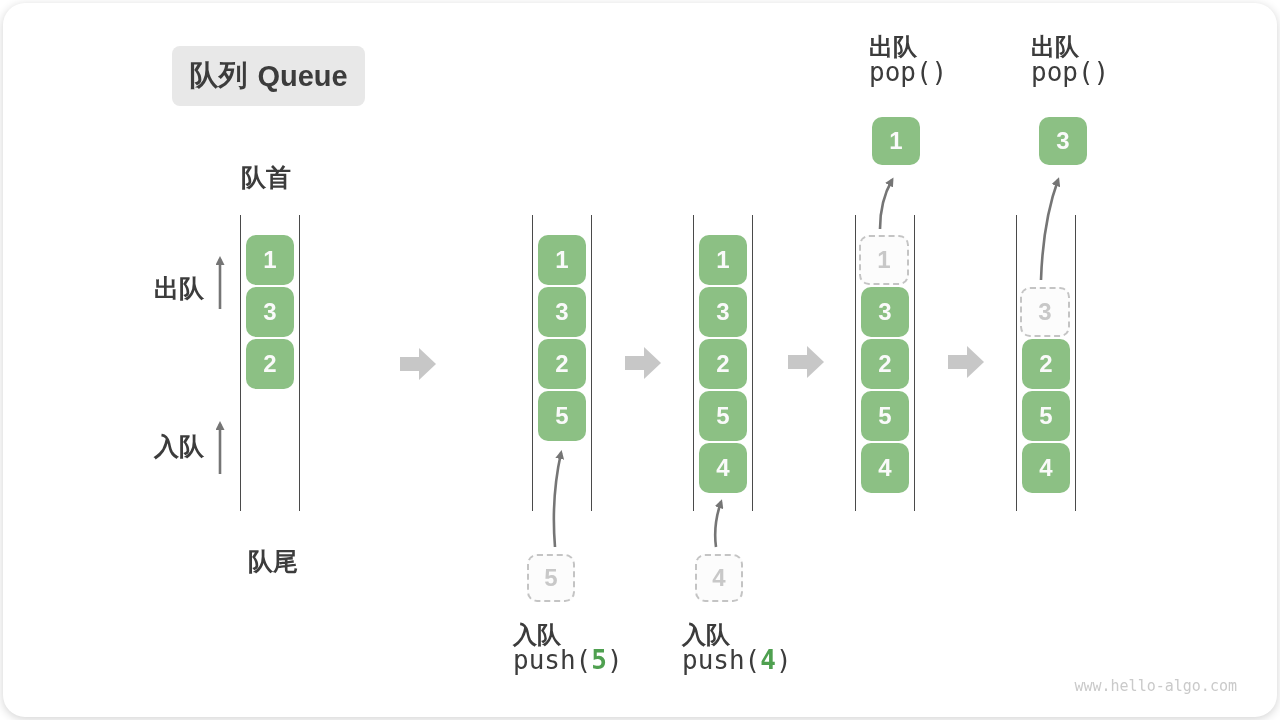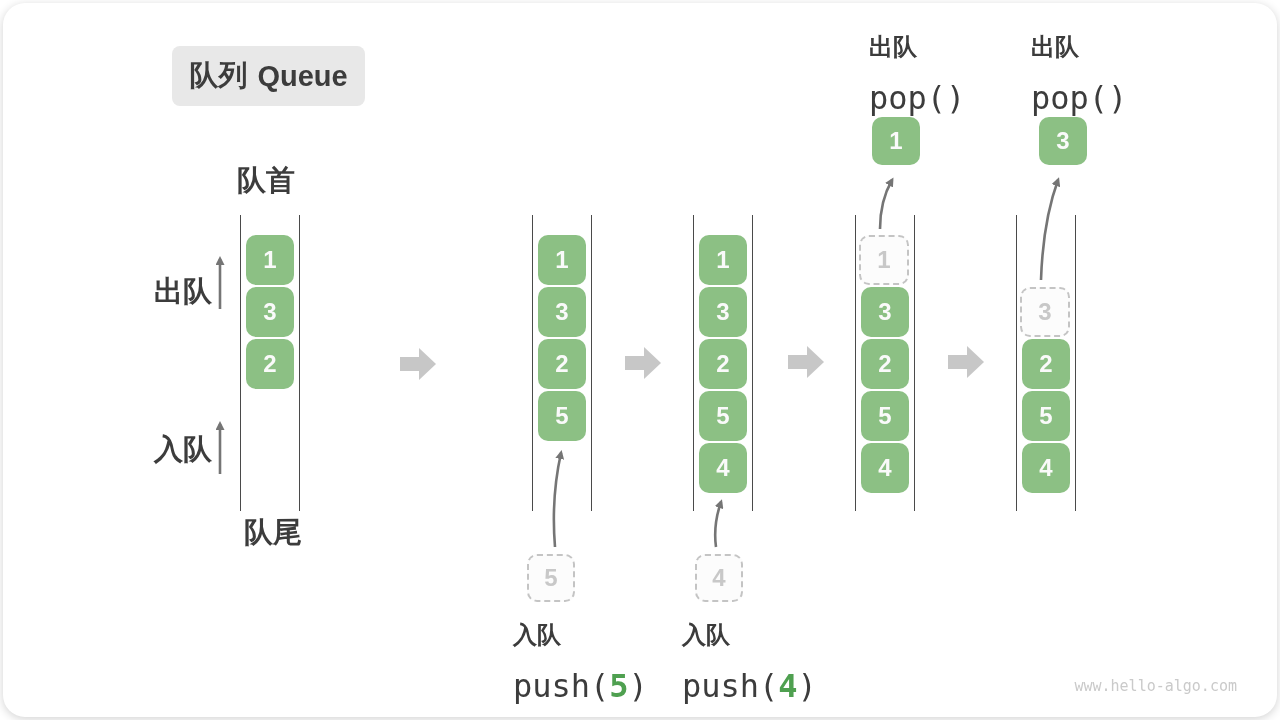--- a/index.html
+++ b/index.html
@@ -17,58 +17,58 @@
   }
   html,body{margin:0;padding:0;background:#ffffff;}
   body{width:1280px;height:720px;position:relative;font-family:"Liberation Sans",sans-serif;overflow:hidden;}
   .canvas{position:absolute;left:3px;top:3px;width:1274px;height:714px;background:#ffffff;
           border-radius:22px;box-shadow:0 2px 10px rgba(0,0,0,0.18);}
   .title-box{position:absolute;left:169px;top:43px;width:193px;height:60px;background:var(--title-bg);
              border-radius:8px;display:flex;align-items:center;justify-content:center;gap:10px;
              font-size:29px;color:var(--text-dark);}
   .title-zh{font-weight:bold;}
   .title-en{font-weight:700;}
-  .lbl{position:absolute;color:var(--text-dark);font-weight:bold;font-size:29px;white-space:nowrap;}
+  .lbl{position:absolute;color:var(--text-dark);font-weight:bold;font-size:25px;white-space:nowrap;}
   .lbl.center{transform:translateX(-50%);}
   .qstate{position:absolute;top:212px;width:58px;height:296px;
           border-left:1.5px solid var(--wall);border-right:1.5px solid var(--wall);}
   .block{position:absolute;left:5px;width:48px;height:50px;border-radius:10px;
          display:flex;align-items:center;justify-content:center;
          font-size:24px;font-weight:bold;}
   .block.solid{background:var(--block-green);color:#FAFAFA;}
   .block.dashed{background:var(--dashed-fill);border:2px dashed var(--dashed-border);
                 color:var(--dashed-text);left:3px;width:46px;height:46px;font-weight:600;}
   .pblock{position:absolute;width:48px;height:48px;border-radius:10px;background:var(--block-green);
           color:#FAFAFA;display:flex;align-items:center;justify-content:center;
           font-size:24px;font-weight:bold;}
   .dblock{position:absolute;width:44px;height:44px;border-radius:10px;background:var(--dashed-fill);
           border:2px dashed var(--dashed-border);color:var(--dashed-text);
           display:flex;align-items:center;justify-content:center;font-size:24px;font-weight:600;}
   .anno{position:absolute;white-space:nowrap;}
   .anno-op{font-size:24px;font-weight:bold;color:var(--text-dark);line-height:1.0;}
-  .anno-code{font-family:"DejaVu Sans Mono","Liberation Mono",monospace;font-size:32px;
-             color:var(--text-dark);margin-top:23px;line-height:1.0;}
+  .anno-code{font-family:"DejaVu Sans Mono","Liberation Mono",monospace;font-size:26px;
+             color:var(--text-dark);margin-top:0;line-height:1.0;}
   .anno-code .arg{color:var(--code-green);font-weight:bold;}
   .step-arrow{position:absolute;}
   .overlay{position:absolute;left:0;top:0;width:1280px;height:720px;pointer-events:none;}
   .watermark{position:absolute;right:40px;top:674px;font-family:"DejaVu Sans Mono","Liberation Mono",monospace;
              font-size:15px;color:var(--watermark);}
 </style>
 </head>
 <body>
 
 <div class="canvas">
 
   <div class="title-box">
     <span class="title-zh">队列</span>
     <span class="title-en">Queue</span>
   </div>
 
   <div class="lbl center" style="left:263px;top:158px;">队首</div>
-  <div class="lbl center" style="left:270px;top:510px;">队尾</div>
+  <div class="lbl center" style="left:270px;top:542px;">队尾</div>
   <div class="lbl" style="left:151px;top:269px;">出队</div>
   <div class="lbl" style="left:151px;top:427px;">入队</div>
 
   <div class="qstate" style="left:237px;">
       <div class="block solid" style="top: 20px;">1</div>
       <div class="block solid" style="top: 72px;">3</div>
       <div class="block solid" style="top: 124px;">2</div>
     </div>
   <div class="qstate" style="left:529px;">
       <div class="block solid" style="top: 20px;">1</div>

